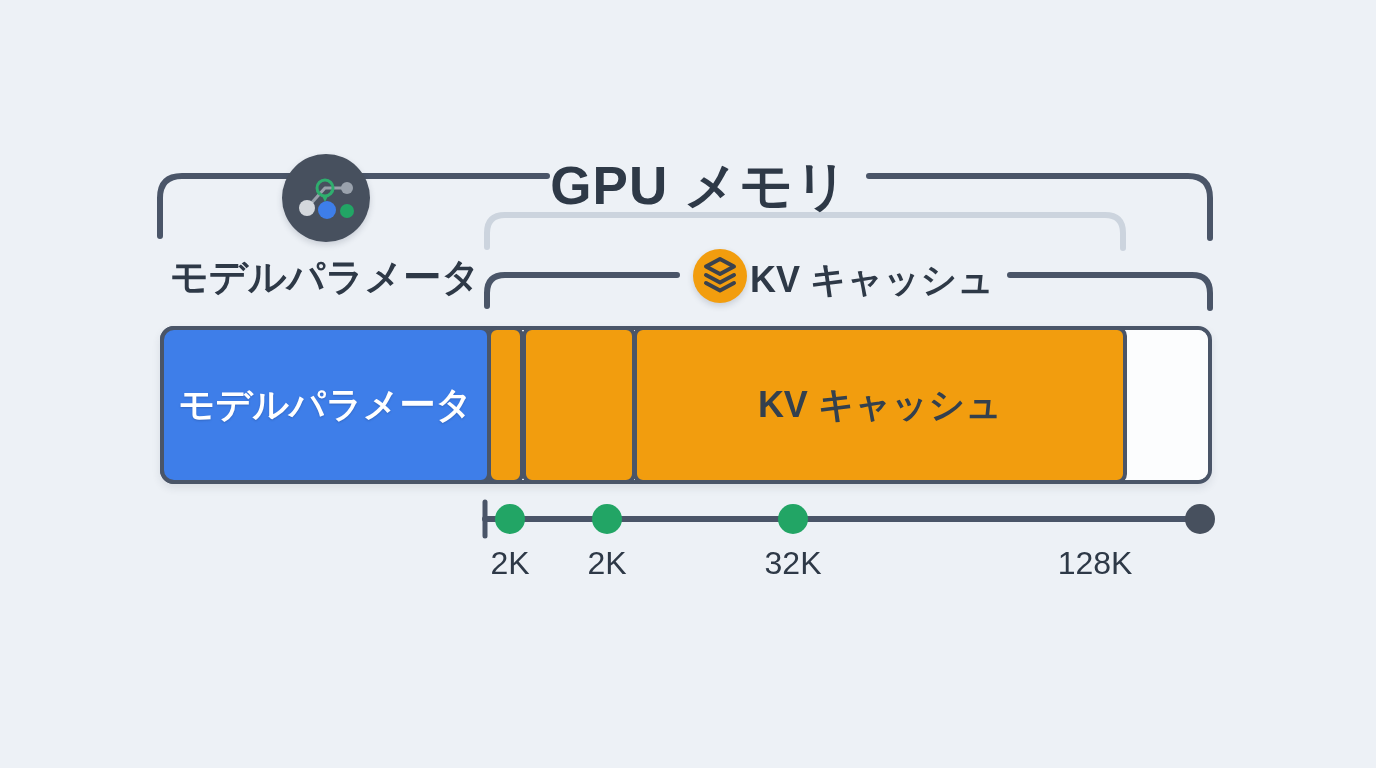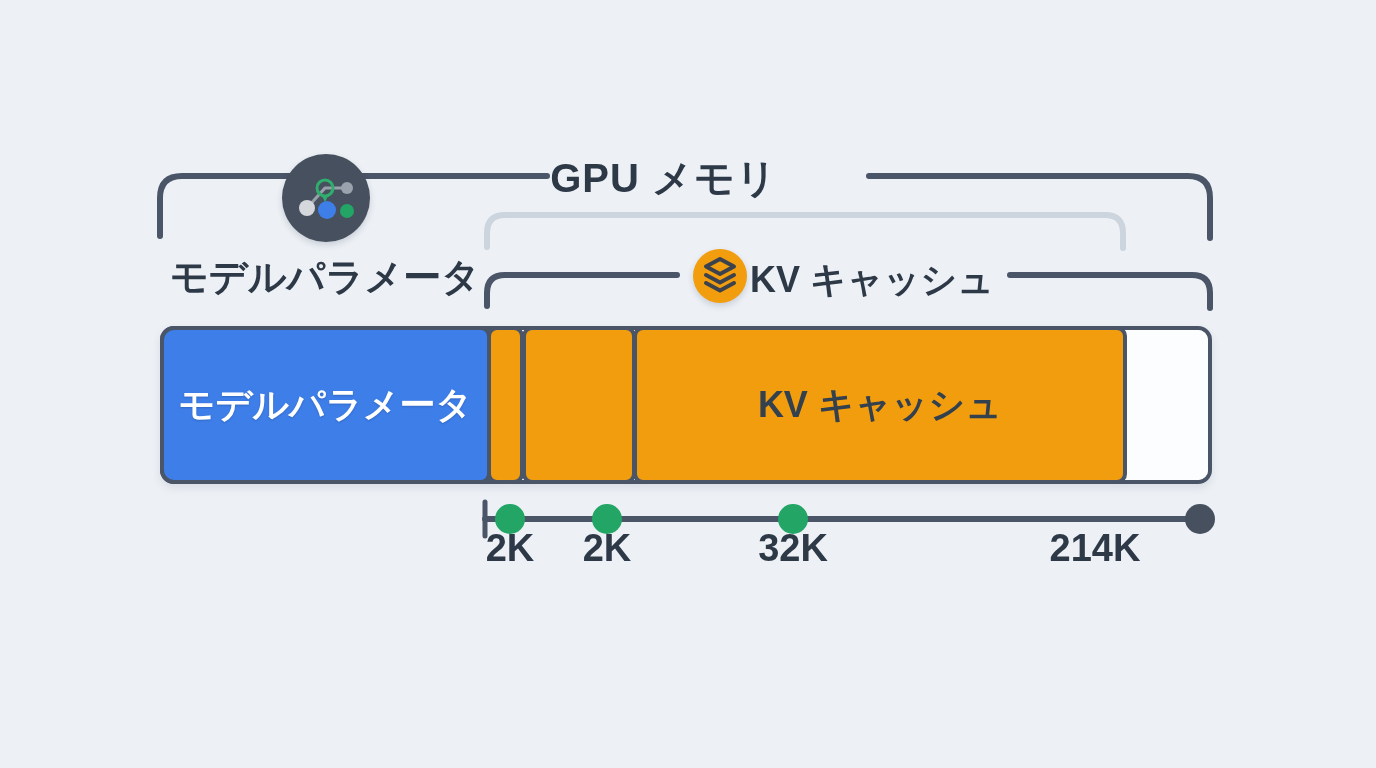--- a/index.html
+++ b/index.html
@@ -26,42 +26,42 @@
   .stroke-dark{stroke:var(--bracket-dark);fill:none;stroke-linecap:round;}
   .stroke-light{stroke:var(--bracket-light);fill:none;stroke-linecap:round;}
   .dot-green{fill:var(--context-green);}
   .dot-dark{fill:var(--icon-circle-dark);}
 
   .icon-circle{position:absolute;border-radius:50%;display:flex;align-items:center;justify-content:center;box-shadow:0 3px 6px rgba(40,50,70,.18);}
   .model-icon{left:282px;top:154px;width:88px;height:88px;background:var(--icon-circle-dark);}
   .kv-icon{left:693px;top:249px;width:54px;height:54px;background:var(--kv-orange);}
 
   .heading{position:absolute;font-weight:bold;white-space:nowrap;transform:translateX(-50%);}
-  .title{left:664px;top:151px;font-size:40px;letter-spacing:1px;}
+  .title{left:700px;top:151px;font-size:53px;letter-spacing:1px;}
   .model-heading{left:325px;top:252px;font-size:38px;}
   .kv-heading{left:872px;top:256px;font-size:36px;}
 
   .bar{
     position:absolute;left:160px;top:326px;width:1052px;height:158px;
     background:var(--bar-background);
     border:4px solid var(--bracket-dark);
     border-radius:14px;
     box-shadow:0 4px 8px rgba(40,50,70,.10);
   }
   .seg{position:absolute;top:-4px;height:158px;border:4px solid var(--bracket-dark);display:flex;align-items:center;justify-content:center;}
   .seg-model{left:-4px;width:331px;background:var(--model-blue);border-radius:14px 10px 10px 14px;}
   .seg-model .seg-label{color:#fff;font-weight:bold;font-size:36px;white-space:nowrap;text-shadow:0 1px 2px rgba(30,60,120,.35);}
   .seg-orange{background:var(--kv-orange);border-radius:10px;}
   .seg-kv-2k{left:323px;width:37px;}
   .seg-kv-8k{left:358px;width:114px;}
   .seg-kv-32k{left:469px;width:494px;}
   .seg-kv-32k .seg-label{color:#33404e;font-weight:bold;font-size:36px;white-space:nowrap;}
   .free-space{position:absolute;right:0;top:0;width:85px;height:150px;background:var(--bar-background);border-radius:0 10px 10px 0;}
 
-  .tick-label{position:absolute;top:527px;font-weight:bold;font-size:38px;transform:translateX(-50%);white-space:nowrap;}
+  .tick-label{position:absolute;top:545px;font-weight:normal;font-size:32px;transform:translateX(-50%);white-space:nowrap;}
   .tick-2k{left:510px;}
   .tick-8k{left:607px;}
   .tick-32k{left:793px;}
   .tick-128k{left:1095px;}
 </style>
 </head>
 <body>
 
 <div class="canvas">
 
@@ -117,15 +117,15 @@
     <div class="seg seg-orange seg-kv-2k"></div>
     <div class="seg seg-orange seg-kv-8k"></div>
     <div class="seg seg-orange seg-kv-32k">
       <span class="seg-label">KV キャッシュ</span>
     </div>
   </div>
 
   <div class="tick-label tick-2k">2K</div>
   <div class="tick-label tick-8k">2K</div>
   <div class="tick-label tick-32k">32K</div>
-  <div class="tick-label tick-128k">214K</div>
+  <div class="tick-label tick-128k">128K</div>
 
 </div>
 
 </body></html>

